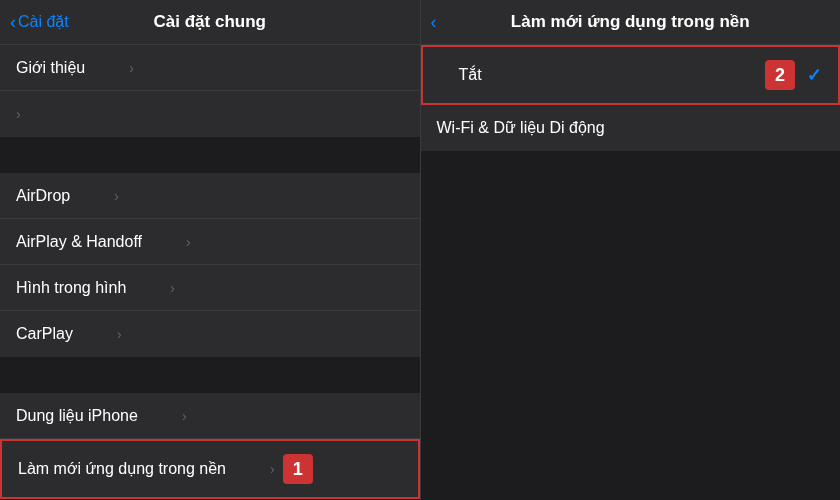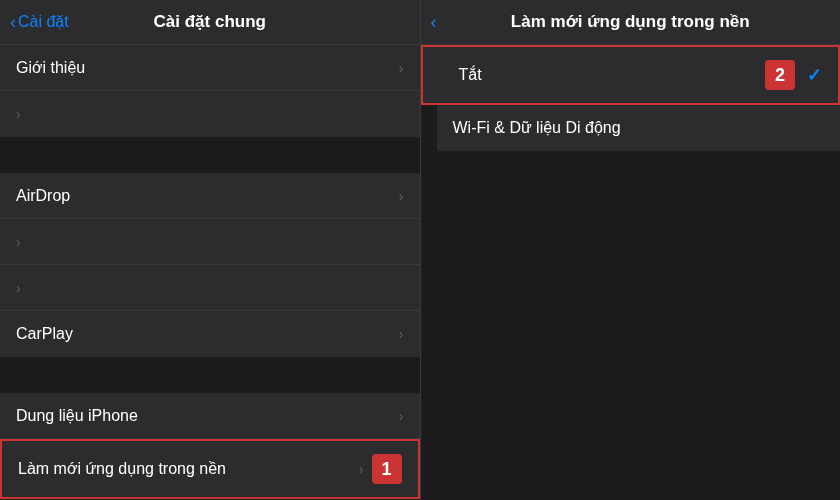--- a/index.html
+++ b/index.html
@@ -71,21 +71,20 @@
 
     .section-gap {
       height: 36px;
       background: #1c1c1e;
     }
 
     .list-item {
       background: #2c2c2e;
       display: flex;
       align-items: center;
-      justify-content: space-between;
       padding: 13px 16px;
       border-bottom: 1px solid #3a3a3c;
       cursor: pointer;
       min-height: 46px;
       gap: 44px;
     }
 
     .list-item:last-child {
       border-bottom: none;
     }
@@ -179,23 +178,25 @@
     </div>
 
     <div class="section-gap"></div>
 
     <div class="section">
       <div class="list-item">
         <span class="list-item-label">AirDrop</span>
         <span class="list-item-chevron">›</span>
       </div>
       <div class="list-item">
-        <span class="list-item-chevron">›</span>
-      </div>
-      <div class="list-item">
+        <span class="list-item-label">AirPlay &amp; Handoff</span>
+        <span class="list-item-chevron">›</span>
+      </div>
+      <div class="list-item">
+        <span class="list-item-label">Hình trong hình</span>
         <span class="list-item-chevron">›</span>
       </div>
       <div class="list-item">
         <span class="list-item-label">CarPlay</span>
         <span class="list-item-chevron">›</span>
       </div>
     </div>
 
     <div class="section-gap"></div>
 
@@ -226,18 +227,18 @@
   <div class="settings-list">
     <div class="section">
 
       <div class="right-list-item active-item" style="position:relative;padding-left:36px;">
         <span class="right-list-item-label">Tắt</span>
         <div style="display:flex;align-items:center;">
           <div class="badge-number">2</div>
           <span class="check-icon" style="margin-left:12px;">✓</span>
         </div>
       </div>
-      <div class="right-list-item" style="border-bottom:none;margin-left:16px;">
+      <div class="right-list-item" style="border-bottom:none;">
         <span class="right-list-item-label">Wi-Fi &amp; Dữ liệu Di động</span>
       </div>
     </div>
   </div>
 </div>
 
 </body></html>

